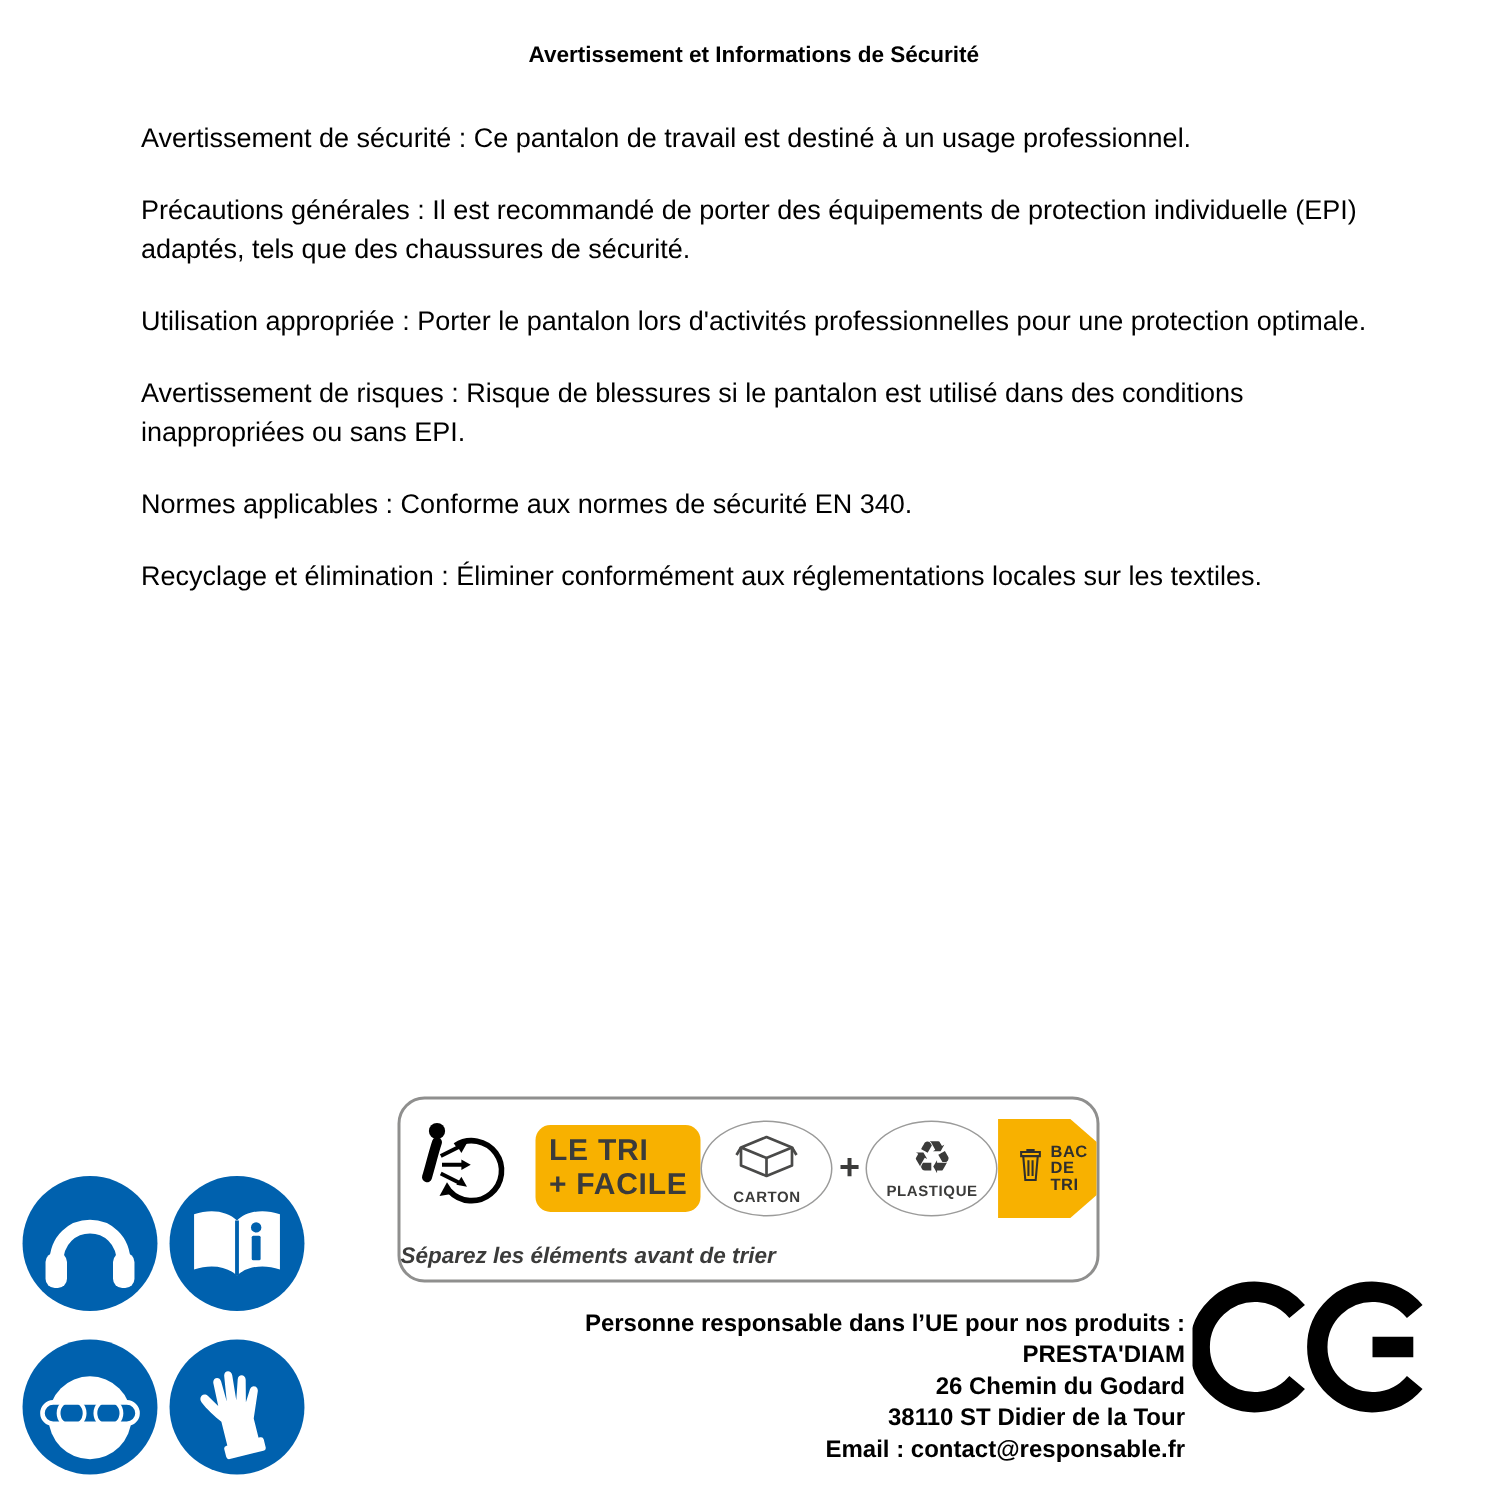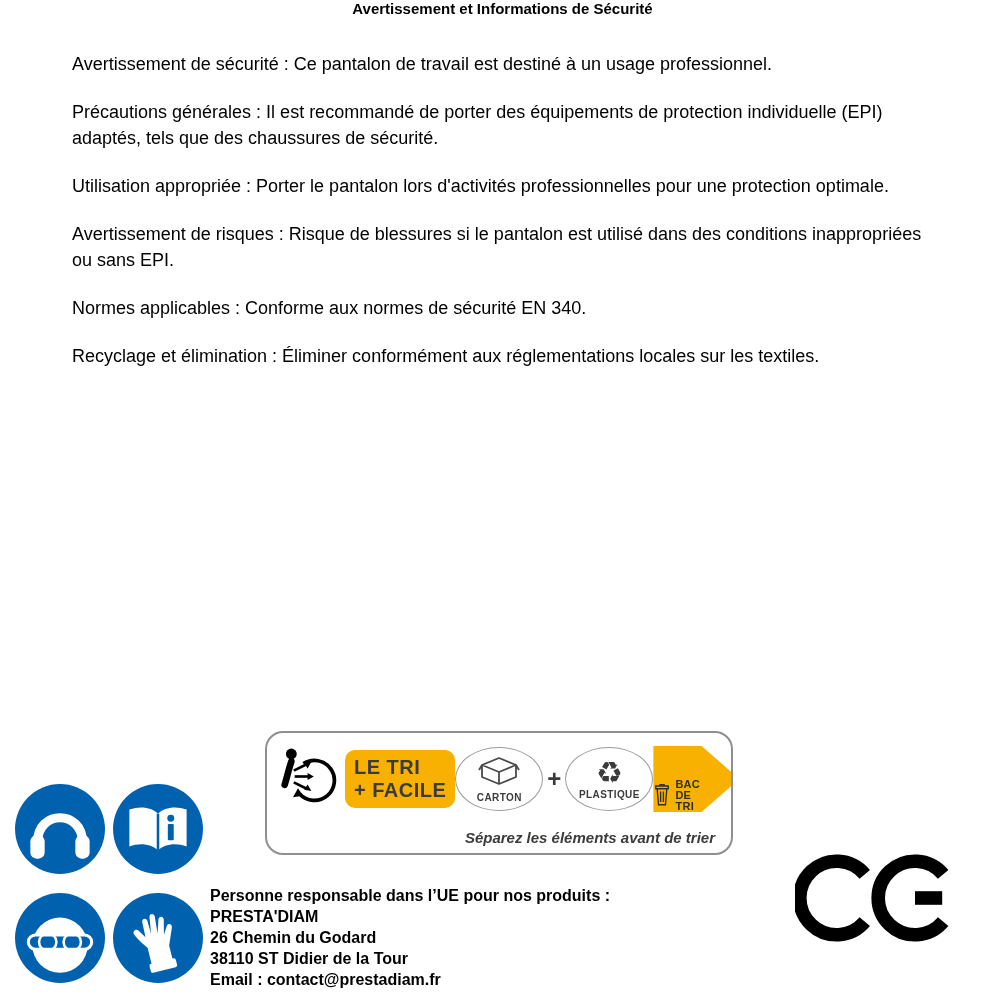--- a/index.html
+++ b/index.html
@@ -5,30 +5,32 @@
   * { margin:0; padding:0; box-sizing:border-box; }
   html,body { background:#fff; }
   body {
     width:1005px; height:1005px;
     font-family:"Liberation Sans", sans-serif;
     color:#000;
   }
   .page { position:relative; width:1005px; height:1005px; background:#fff; overflow:hidden; }
 
   .title {
+    padding-top:28px;
     text-align:center;
     font-size:15px;
     font-weight:bold;
   }
 
   .paragraphs {
     margin-top:34px;
     padding:0 82px 0 72px;
     font-size:18px;
     line-height:26px;
+    margin-left:22px;
   }
   .paragraphs p { margin-bottom:22px; }
 
   
   .ppe-grid {
     position:absolute; left:14px; top:783px;
     display:grid;
     grid-template-columns:92px 92px;
     grid-auto-rows:92px;
     column-gap:6px; row-gap:17px;
@@ -53,21 +55,21 @@
   .label-top {
     flex:1;
     display:flex; align-items:center;
     padding:4px 2px 0 6px;
   }
   .triman { width:72px; display:flex; justify-content:center; align-items:center; }
   .letri {
     background:var(--label-yellow,#F8B100);
     border-radius:10px;
     padding:6px 9px;
-    margin-left:2px;
+    margin-left:14px;
   }
   .letri div {
     font-size:20px; font-weight:800;
     color:var(--label-text-dark,#3B3B3A);
     letter-spacing:0.5px; line-height:23px;
     white-space:nowrap;
   }
   .materials {
     flex:1;
     display:flex; align-items:center; justify-content:center;
@@ -89,48 +91,47 @@
   .plus-sep { font-size:24px; font-weight:bold; color:var(--label-text-dark,#3B3B3A); }
   .recycle-glyph {
     font-family:"DejaVu Sans", sans-serif;
     font-size:30px; line-height:30px;
     color:var(--label-text-dark,#3B3B3A);
   }
   .tri-arrow {
     width:86px; height:66px;
     background:var(--label-yellow,#F8B100);
     clip-path:polygon(0 0, 56% 0, 100% 50%, 56% 100%, 0 100%);
-    display:flex; align-items:flex-end;
-    gap:4px; padding-left:0;
+    display:flex; align-items:center;
+    gap:4px; padding-left:13px;
     flex:none;
   }
   .bin-text { display:flex; flex-direction:column; }
   .bin-text span {
     font-size:11px; font-weight:800; line-height:11px;
     color:#2F2F2E; letter-spacing:0.3px;
   }
   .label-footer {
     height:32px;
-    display:flex; align-items:center; justify-content:flex-end;
+    display:flex; align-items:center; justify-content:flex-start;
     padding-right:16px;
   }
   .footer-text {
     font-style:italic; font-weight:bold;
     font-size:15px;
     color:var(--label-text-dark,#3B3B3A);
   }
 
   
   .responsible {
     position:absolute; left:210px; top:872px;
     width:580px;
-    text-align:left;
+    text-align:right;
     font-size:16px; font-weight:bold;
     line-height:21px;
-    margin-top:13px;
   }
 
   
   .ce-mark { position:absolute; left:795px; top:850px; width:160px; height:96px; }
   .ce-mark svg { width:100%; height:100%; display:block; }
 </style>
 </head>
 <body>
 
 <div class="page">
@@ -260,21 +261,21 @@
     <div class="label-footer">
       <span class="footer-text">Séparez les éléments avant de trier</span>
     </div>
   </div>
 
   <div class="responsible">
     <div>Personne responsable dans l’UE pour nos produits :</div>
     <div>PRESTA'DIAM</div>
     <div>26 Chemin du Godard</div>
     <div>38110 ST Didier de la Tour</div>
-    <div>Email : contact@prestadiam.fr</div>
+    <div>Email : contact@responsable.fr</div>
   </div>
 
   <div class="ce-mark">
     <svg viewBox="0 0 200 120">
       <path d="M87.2 30.4 A46 46 0 1 0 87.2 89.6" stroke="#000" stroke-width="17" fill="none"></path>
       <path d="M185.2 30.4 A46 46 0 1 0 185.2 89.6" stroke="#000" stroke-width="17" fill="none"></path>
       <path d="M150 60 H184" stroke="#000" stroke-width="17" fill="none"></path>
     </svg>
   </div>
 

